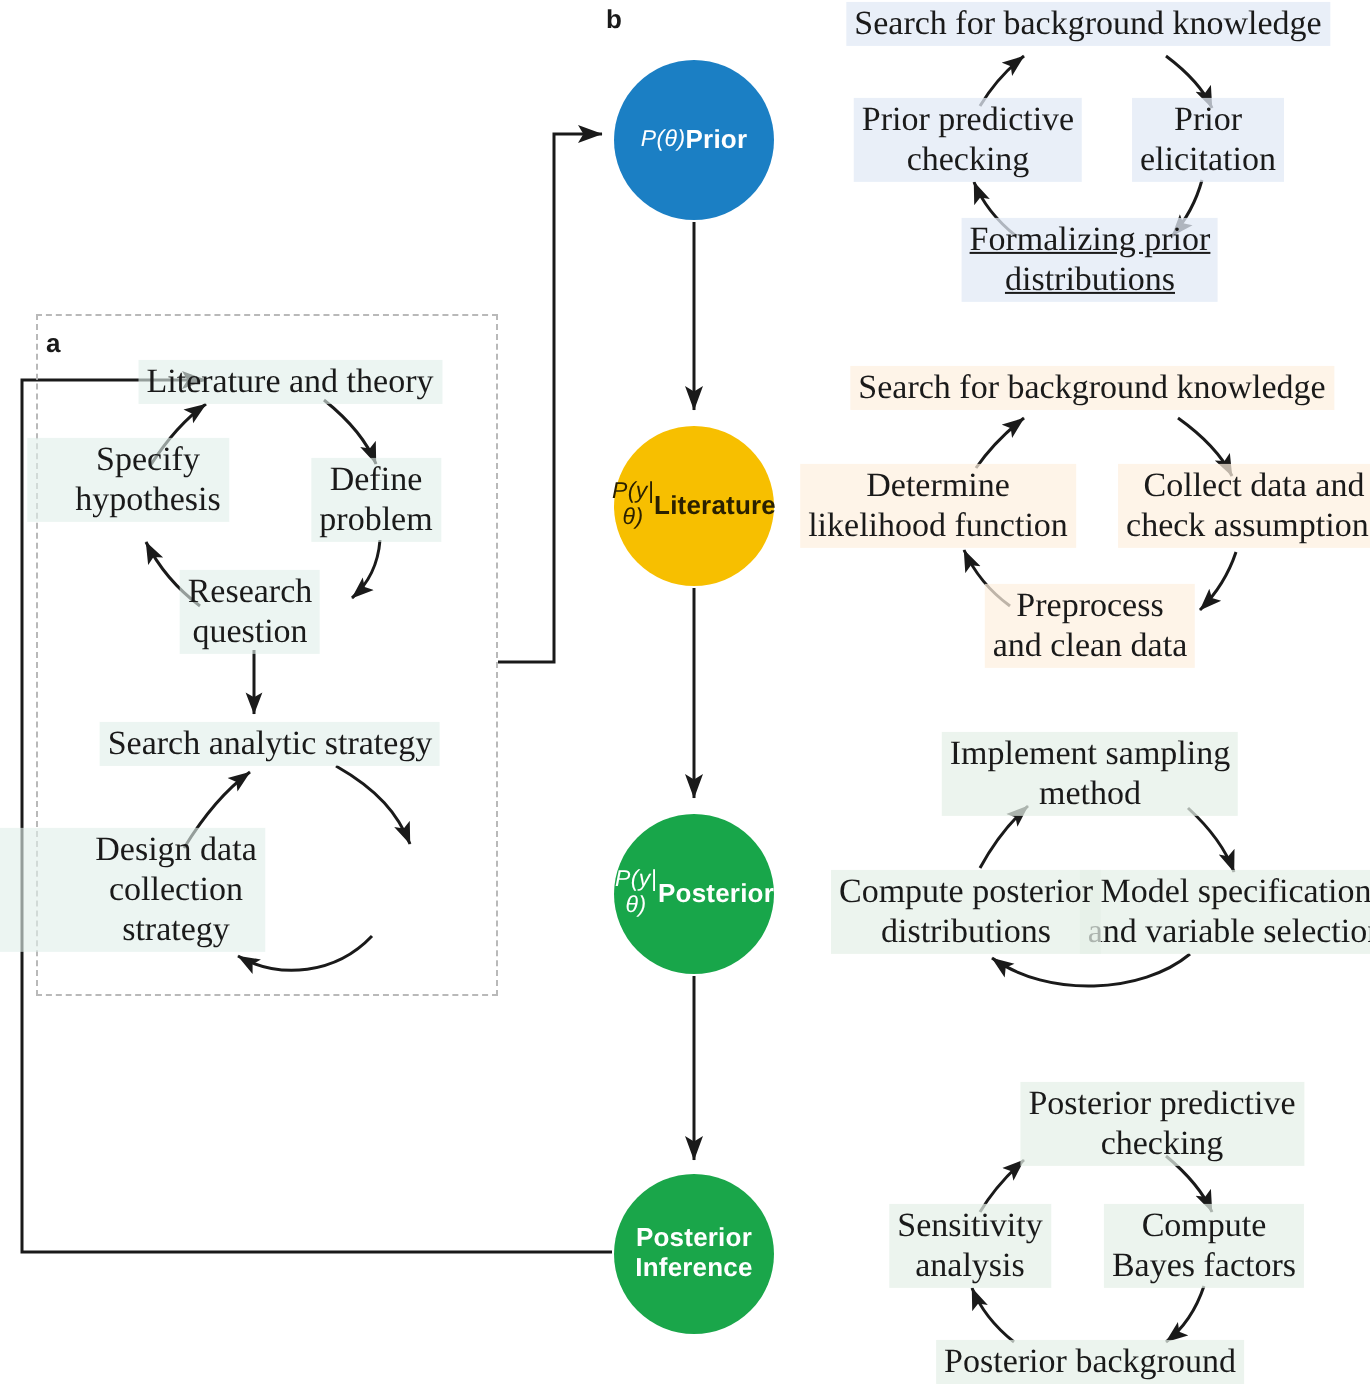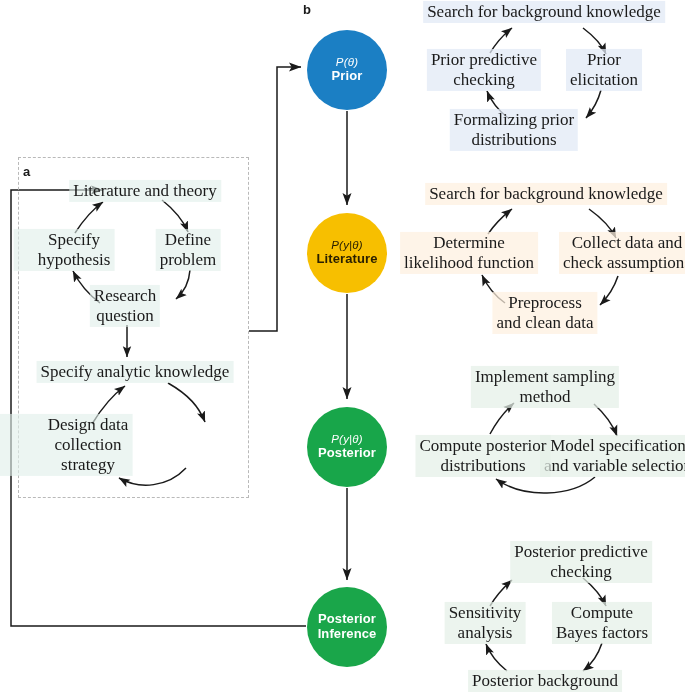--- a/index.html
+++ b/index.html
@@ -11,21 +11,21 @@
     font-weight:bold;font-size:13px;color:#1a1a1a;}
   .panel-box{position:absolute;border:1px dashed #b9b9b9;box-sizing:border-box;}
   .node{position:absolute;transform:translate(-50%,-50%);text-align:center;
     font-size:17px;color:#1a1a1a;line-height:1.18;padding:1px 4px;
     box-sizing:border-box;white-space:nowrap;}
   .tint-teal{background:rgba(224,239,234,.62);}
   .tint-blue{background:rgba(225,233,246,.75);}
   .tint-orange{background:rgba(253,240,223,.72);}
   .tint-green{background:rgba(229,240,231,.72);}
   .circ{position:absolute;transform:translate(-50%,-50%);
-    border-radius:50%;display:flex;flex-direction:column;
+    border-radius:50%;display:flex;flex-direction:row;
     align-items:center;justify-content:center;text-align:center;
     font-family:"Liberation Sans", sans-serif;line-height:1.12;}
   .circ .eq{font-style:italic;font-size:11.5px;letter-spacing:.2px;}
   .circ .nm{font-weight:bold;font-size:13px;letter-spacing:.1px;}
   .circ.blue{background:#1b7fc4;color:#ffffff;}
   .circ.gold{background:#f7bf00;color:#2a2000;}
   .circ.green{background:#18a64a;color:#ffffff;}
   .circ.green2{background:#1aa64a;color:#ffffff;}
 </style>
 </head>
@@ -85,25 +85,25 @@
     </g>
   </svg>
 
   <div class="panel-box" style="left:18px;top:157px;width:231px;height:341px;"></div>
   <div class="panel-label" style="left:23px;top:164px;">a</div>
 
   <div class="node tint-teal" style="left:145px;top:191px;"><span>Literature and theory</span></div>
 
   <div class="node tint-teal" style="left:188px;top:250px;"><span>Define<br>problem</span></div>
 
-  <div class="node tint-teal" style="left:64px;top:250px;padding-left:24px;"><span>Specify<br>hypothesis</span></div>
+  <div class="node tint-teal" style="left:64px;top:240px;padding-left:24px;"><span>Specify<br>hypothesis</span></div>
 
   <div class="node tint-teal" style="left:125px;top:306px;"><span>Research<br>question</span></div>
 
-  <div class="node tint-teal" style="left:135px;top:372px;"><span>Specify analytic knowledge</span></div>
+  <div class="node tint-teal" style="left:135px;top:372px;"><span>Search analytic strategy</span></div>
 
 
   <div class="node tint-teal" style="left:66px;top:445px;padding-left:48px;"><span>Design data<br>collection<br>strategy</span></div>
 
   <div class="panel-label" style="left:303px;top:2px;">b</div>
 
   <div class="circ blue" style="left:347px;top:70px;width:80px;height:80px;">
     <div class="eq">P(θ)</div>
     <div class="nm">Prior</div>
   </div>
@@ -118,21 +118,21 @@
     <div class="nm">Posterior</div>
   </div>
 
   <div class="circ green2" style="left:347px;top:627px;width:80px;height:80px;">
     <div class="nm">Posterior<br>Inference</div>
   </div>
 
   <div class="node tint-blue" style="left:544px;top:12px;">
     <span>Search for background knowledge</span></div>
   <div class="node tint-blue" style="left:604px;top:70px;"><span>Prior<br>elicitation</span></div>
-  <div class="node tint-blue" style="left:514px;top:130px;"><span>Formalizing prior<br>distributions</span></div>
+  <div class="node tint-blue" style="left:545px;top:130px;text-decoration:underline;"><span>Formalizing prior<br>distributions</span></div>
   <div class="node tint-blue" style="left:484px;top:70px;"><span>Prior predictive<br>checking</span></div>
 
   <div class="node tint-orange" style="left:546px;top:194px;">
     <span>Search for background knowledge</span></div>
   <div class="node tint-orange" style="left:627px;top:253px;"><span>Collect data and<br>check assumptions</span></div>
   <div class="node tint-orange" style="left:545px;top:313px;"><span>Preprocess<br>and clean data</span></div>
   <div class="node tint-orange" style="left:469px;top:253px;"><span>Determine<br>likelihood function</span></div>
 
   <div class="node tint-green" style="left:545px;top:387px;"><span>Implement sampling<br>method</span></div>
   <div class="node tint-green" style="left:618px;top:456px;"><span>Model specification<br>and variable selection</span></div>

